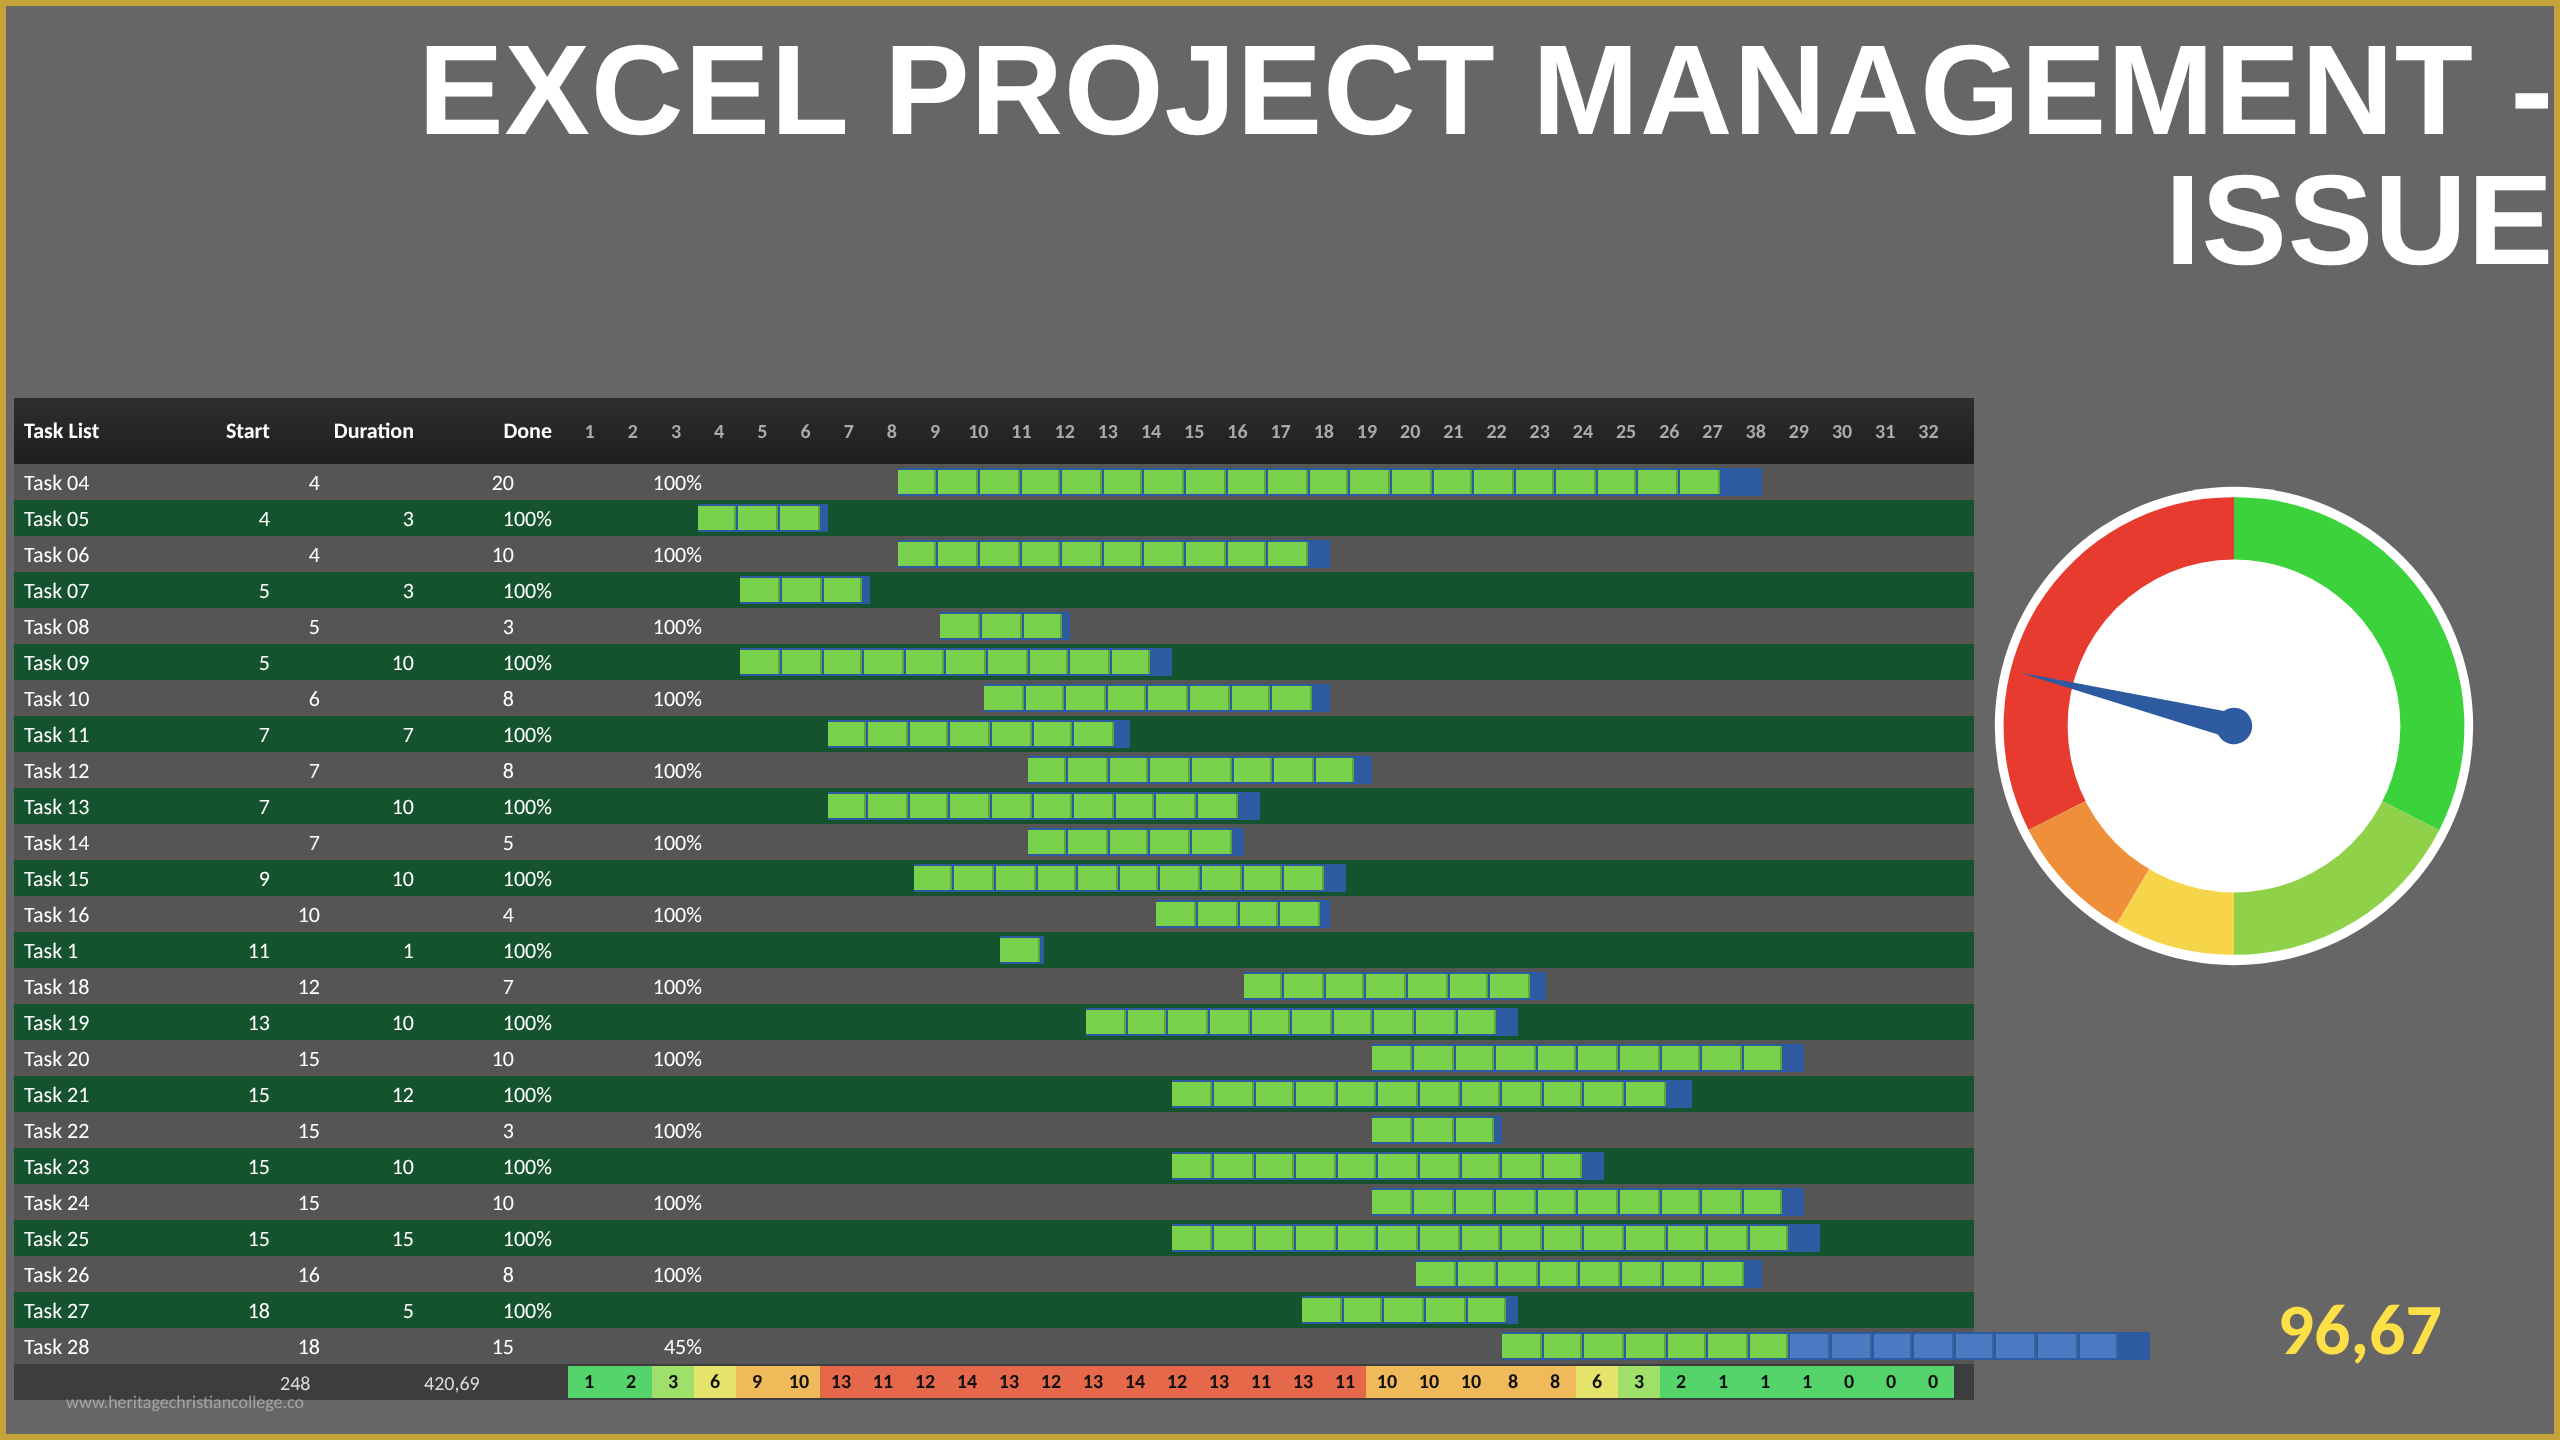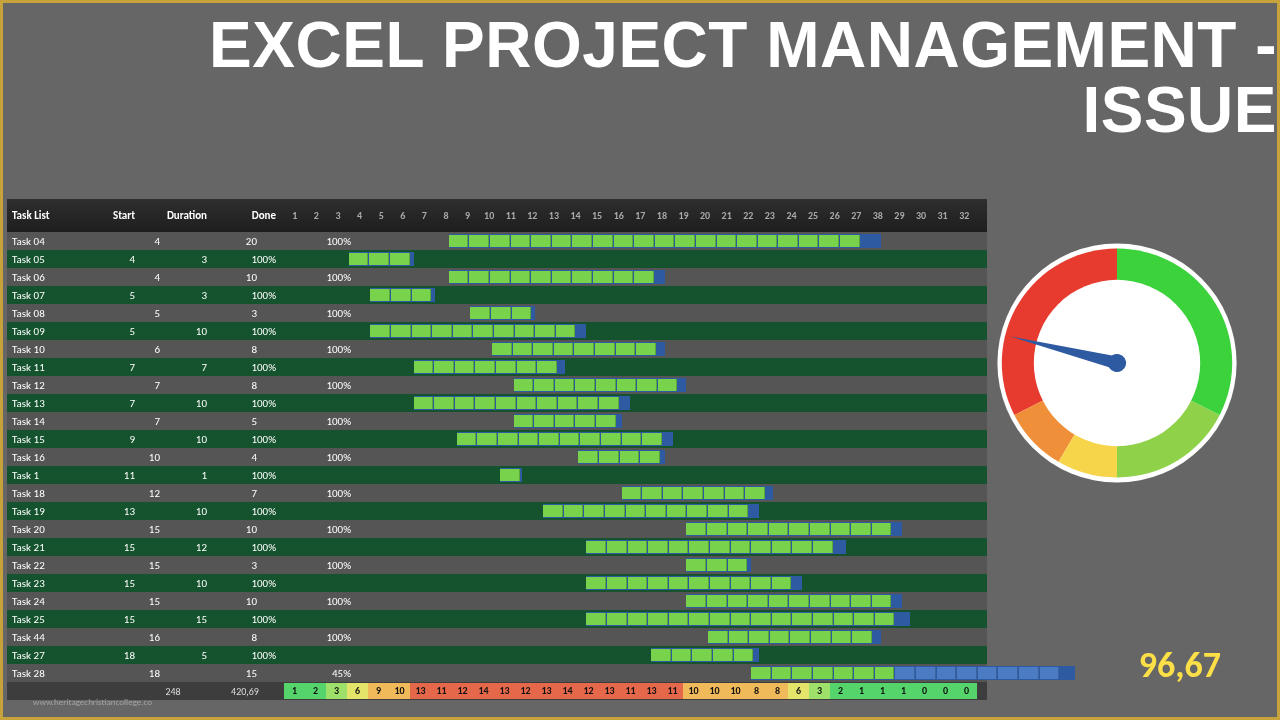--- a/index.html
+++ b/index.html
@@ -88,21 +88,21 @@
     background: #4b7cc3;
     border-right: 1px solid #3a629b;
   }
 
   
   .tbl-foot {
     background: #3d3d3d;
     height: 18px;
     font-size: 10px;
   }
-  .tbl-foot .sum1, .tbl-foot .sum2 { text-align:center; color:#ddd; padding-right:6px;}
+  .tbl-foot .sum1, .tbl-foot .sum2 { text-align:left; color:#ddd; padding-right:6px;}
   .heat-cells { display:flex; }
   .heat {
     width: 21.6px;
     height: 16px;
     text-align:center;
     font-size:10px;
     line-height:16px;
     color:#111;
     font-weight:600;
   }
@@ -578,21 +578,21 @@
               <div class="bar-seg"></div>
               <div class="bar-seg"></div>
               <div class="bar-seg"></div>
               <div class="bar-seg"></div>
               <div class="bar-seg"></div>
               <div class="bar-seg"></div>
             </div>
           </div>
         </div>
         <div class="tbl-row even">
-          <div class="col-task">Task 44</div>
+          <div class="col-task">Task 26</div>
           <div class="col-start">16</div>
           <div class="col-dur">8</div>
           <div class="col-done">100%</div>
           <div class="gantt-cell">
             <div class="bar-track" style="left: 324px; width: 172.8px;">
               <div class="bar-seg"></div>
               <div class="bar-seg"></div>
               <div class="bar-seg"></div>
               <div class="bar-seg"></div>
               <div class="bar-seg"></div>

